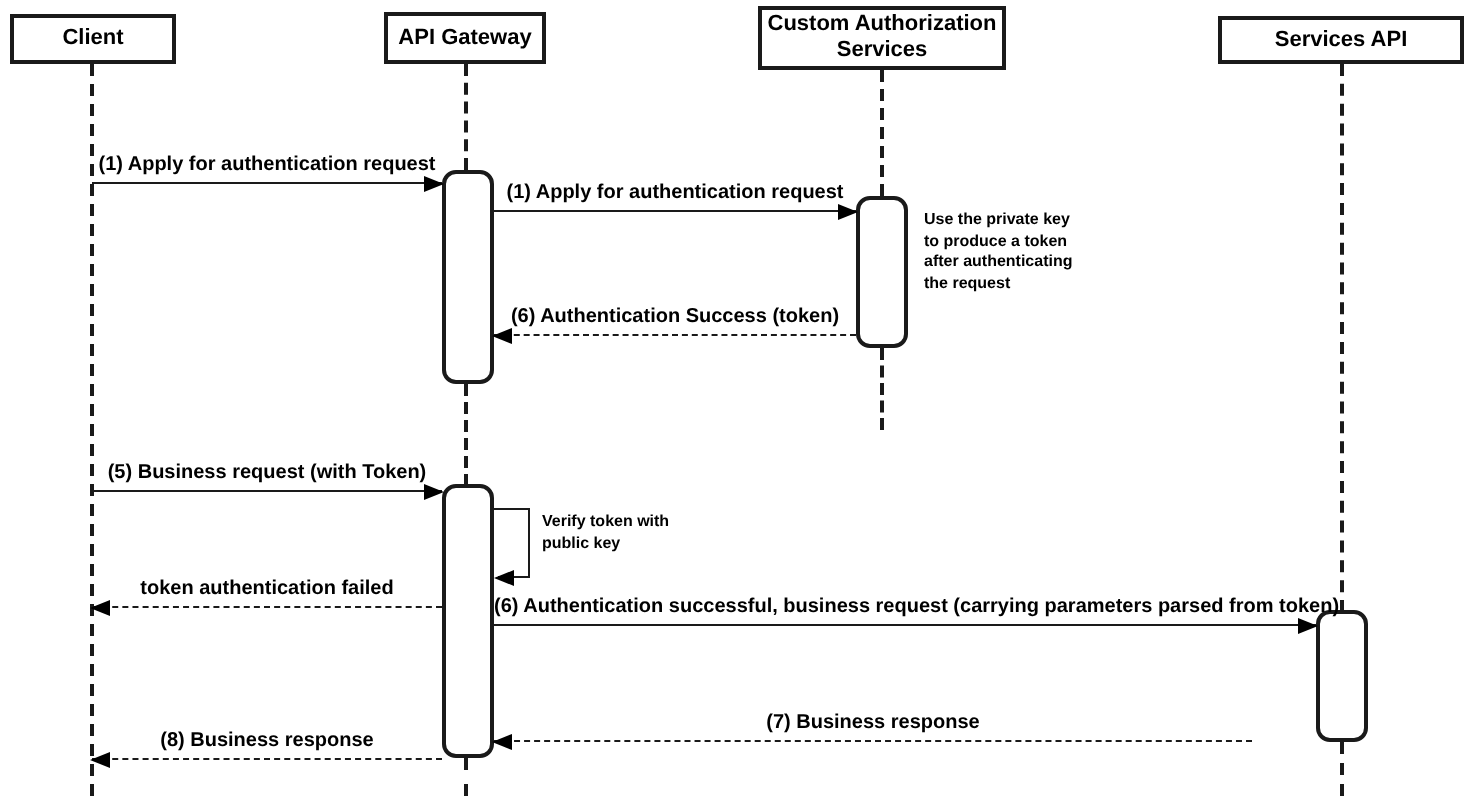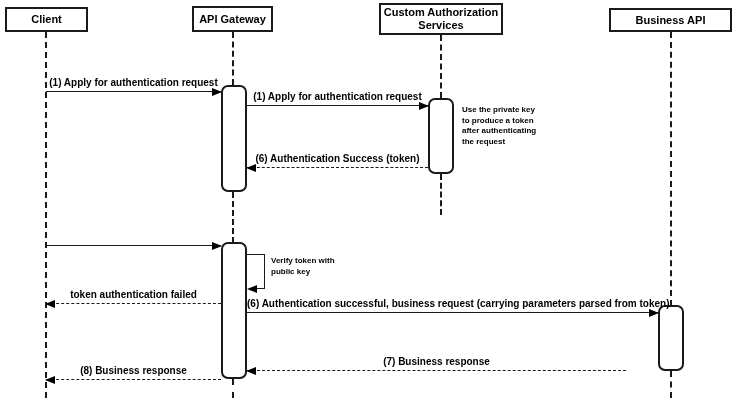--- a/index.html
+++ b/index.html
@@ -100,21 +100,21 @@
   <div class="actor-box" style="left:192px; top:6px; width:81px; height:26px;">
     <span>API Gateway</span>
   </div>
   <div class="actor-box" style="left:5px; top:7px; width:83px; height:25px;">
     <span>Client</span>
   </div>
   <div class="actor-box" style="left:379px; top:3px; width:124px; height:32px;">
     <span>Custom Authorization Services</span>
   </div>
   <div class="actor-box" style="left:609px; top:8px; width:123px; height:24px;">
-    <span>Business API</span>
+    <span>Services API</span>
   </div>
 
   <div class="lifeline" style="left:45px; top:32px; height:366px;"></div>
   <div class="lifeline" style="left:232px; top:32px; height:53px;"></div>
   <div class="lifeline" style="left:232px; top:192px; height:51px;"></div>
   <div class="lifeline" style="left:232px; top:379px; height:19px;"></div>
   <div class="lifeline" style="left:440px; top:35px; height:63px;"></div>
   <div class="lifeline" style="left:440px; top:174px; height:41px;"></div>
   <div class="lifeline" style="left:670px; top:32px; height:274px;"></div>
   <div class="lifeline" style="left:670px; top:371px; height:27px;"></div>
@@ -140,20 +140,21 @@
 
   <div class="msg" style="left:247px; top:152px; width:181px; height:16px;">
     <div class="msg-label">(6) Authentication Success (token)</div>
     <div class="msg-line dashed">
         <span class="ah left"></span>
       </div>
   </div>
 
 
   <div class="msg" style="left:46px; top:230px; width:175px; height:16px;">
+    <div class="msg-label">(5) Business request (with Token)</div>
     <div class="msg-line solid">
         <span class="ah right"></span>
       </div>
   </div>
 
   <div class="loop-h" style="left:247px; top:254px; width:18px;"></div>
   <div class="loop-v" style="left:263.5px; top:254px; height:34px;"></div>
   <div class="loop-h" style="left:249px; top:288px; width:16px;"></div>
   <div class="loop-ah" style="left:247px; top:284.5px;"></div>
   <div class="side-text" style="left:271px; top:256px; width:70px;">Verify token with public key</div>

